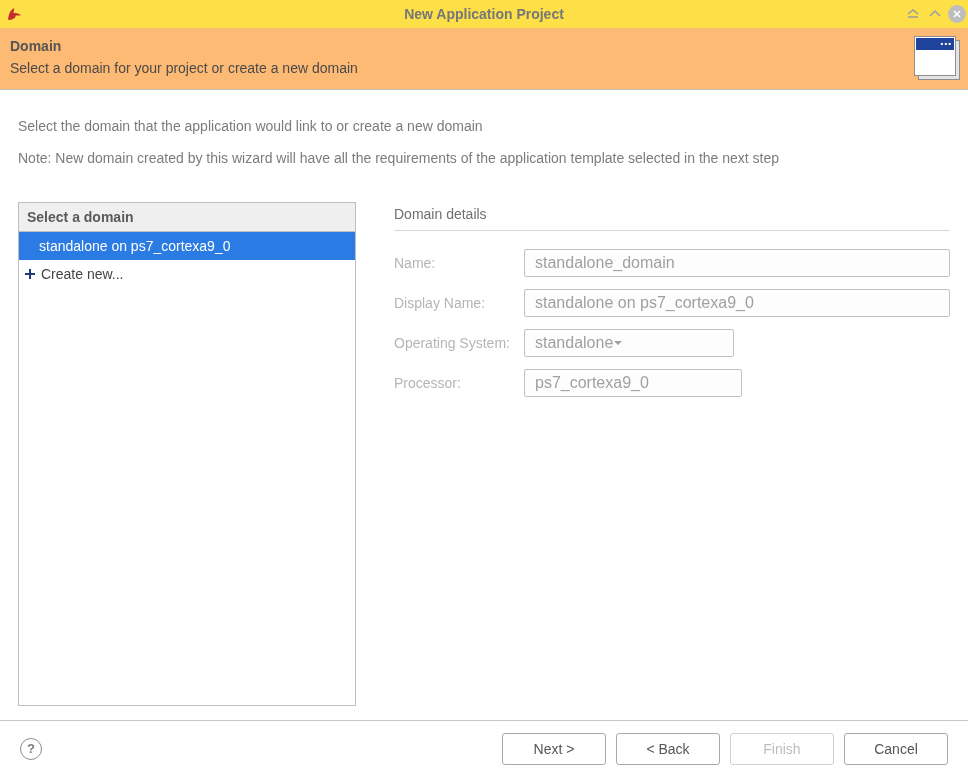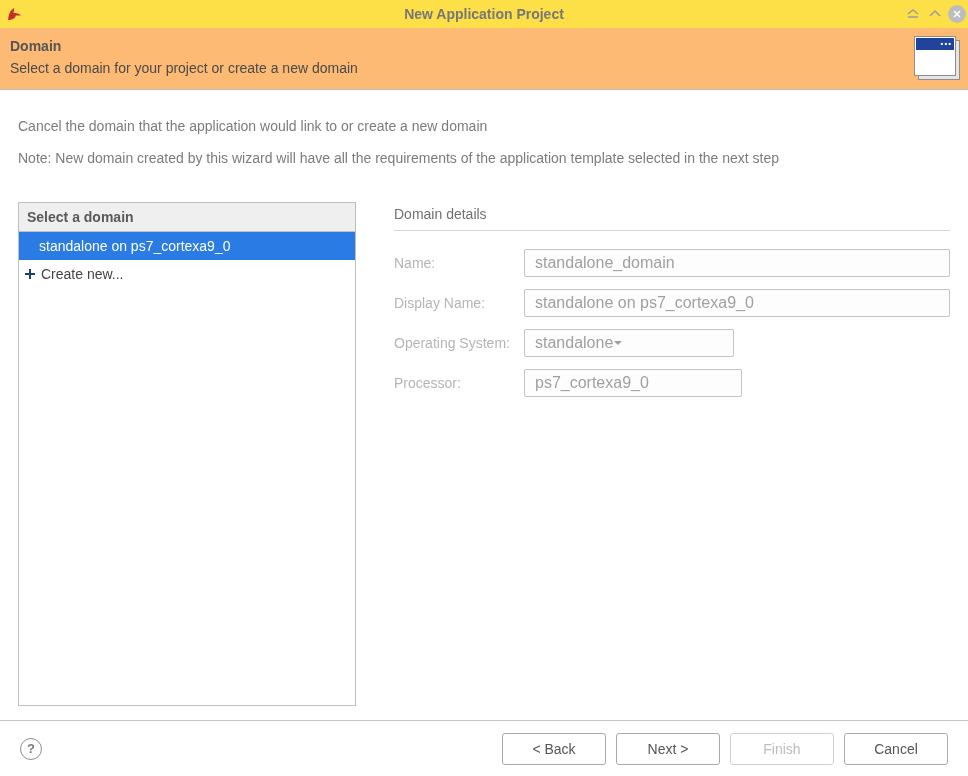--- a/index.html
+++ b/index.html
@@ -310,21 +310,21 @@
       <div class="back"></div>
       <div class="front">
         <div class="bluebar"></div>
         <div class="dots">•••</div>
       </div>
     </div>
   </div>
 </div>
 
 <div class="intro">
-  <p>Cancel the domain that the application would link to or create a new domain</p>
+  <p>Select the domain that the application would link to or create a new domain</p>
   <p>Note: New domain created by this wizard will have all the requirements of the application template selected in the next step</p>
 </div>
 
 <div class="content">
 
   <div class="col-left">
     <div class="list-header">Select a domain</div>
     <div class="listbox">
       <div class="list-item selected">
         <span>standalone on ps7_cortexa9_0</span>
@@ -367,24 +367,24 @@
     </div>
   </div>
 </div>
 
 <div class="button-bar">
   <div class="help-btn">
     <span>?</span>
   </div>
   <div class="spacer"></div>
   <div class="btn">
+    <span>Next &gt;</span>
+  </div>
+  <div class="btn">
     <span>&lt; Back</span>
-  </div>
-  <div class="btn">
-    <span>Next &gt;</span>
   </div>
   <div class="btn disabled">
     <span>Finish</span>
   </div>
   <div class="btn">
     <span>Cancel</span>
   </div>
 </div>
 
 </body></html>

